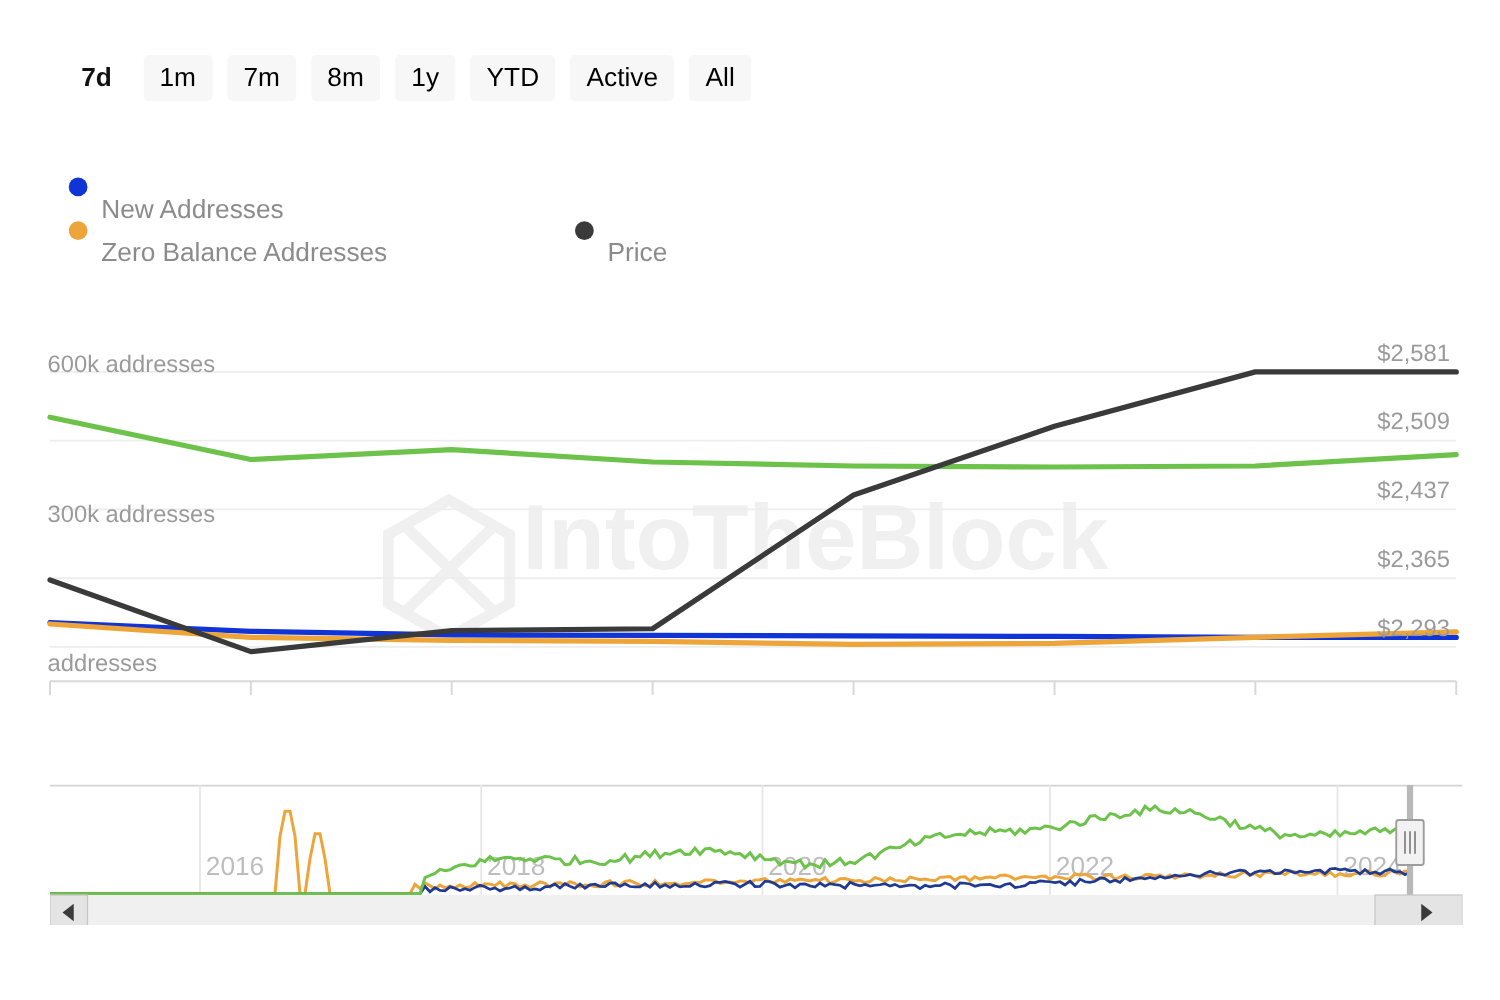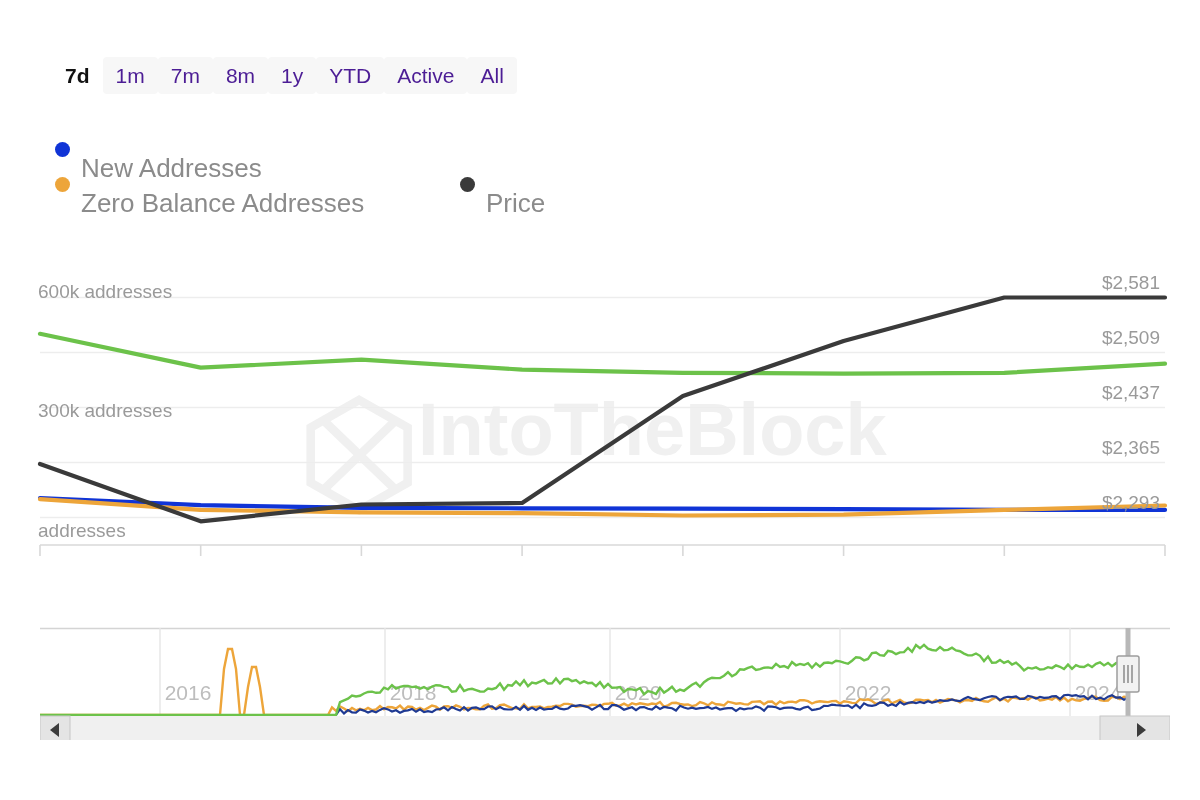--- a/index.html
+++ b/index.html
@@ -19,27 +19,26 @@
     background: #ffffff;
   }
 
   
   .range-tabs {
     position: absolute;
     left: 52px;
     top: 44px;
     display: flex;
     align-items: center;
-    gap: 0;
-    margin-top: 13px;
+    gap: 12px;
   }
   .range-tab {
     padding: 7px 13px;
     font-size: 21px;
-    color: #4c1d95;
+    color: #000000;
     background: #f7f7f7;
     border: none;
     border-radius: 4px;
     line-height: 1.1;
     font-family: "Liberation Sans", sans-serif;
     cursor: pointer;
     white-space: nowrap;
   }
   .range-tab.active {
     background: #ffffff;
@@ -65,21 +64,21 @@
     gap: 11px;
   }
   .legend-item.col1 { width: 405px; }
   .legend-dot {
     width: 15px;
     height: 15px;
     border-radius: 50%;
     flex: none;
   }
   .legend-label {
-    font-size: 26px;
+    font-size: 21px;
     color: #8b8b8b;
     white-space: nowrap;
     font-family: "Liberation Sans", sans-serif;
     margin-top: 37px;
   }
 
   
   .chart-area {
     position: absolute;
     left: 0;

